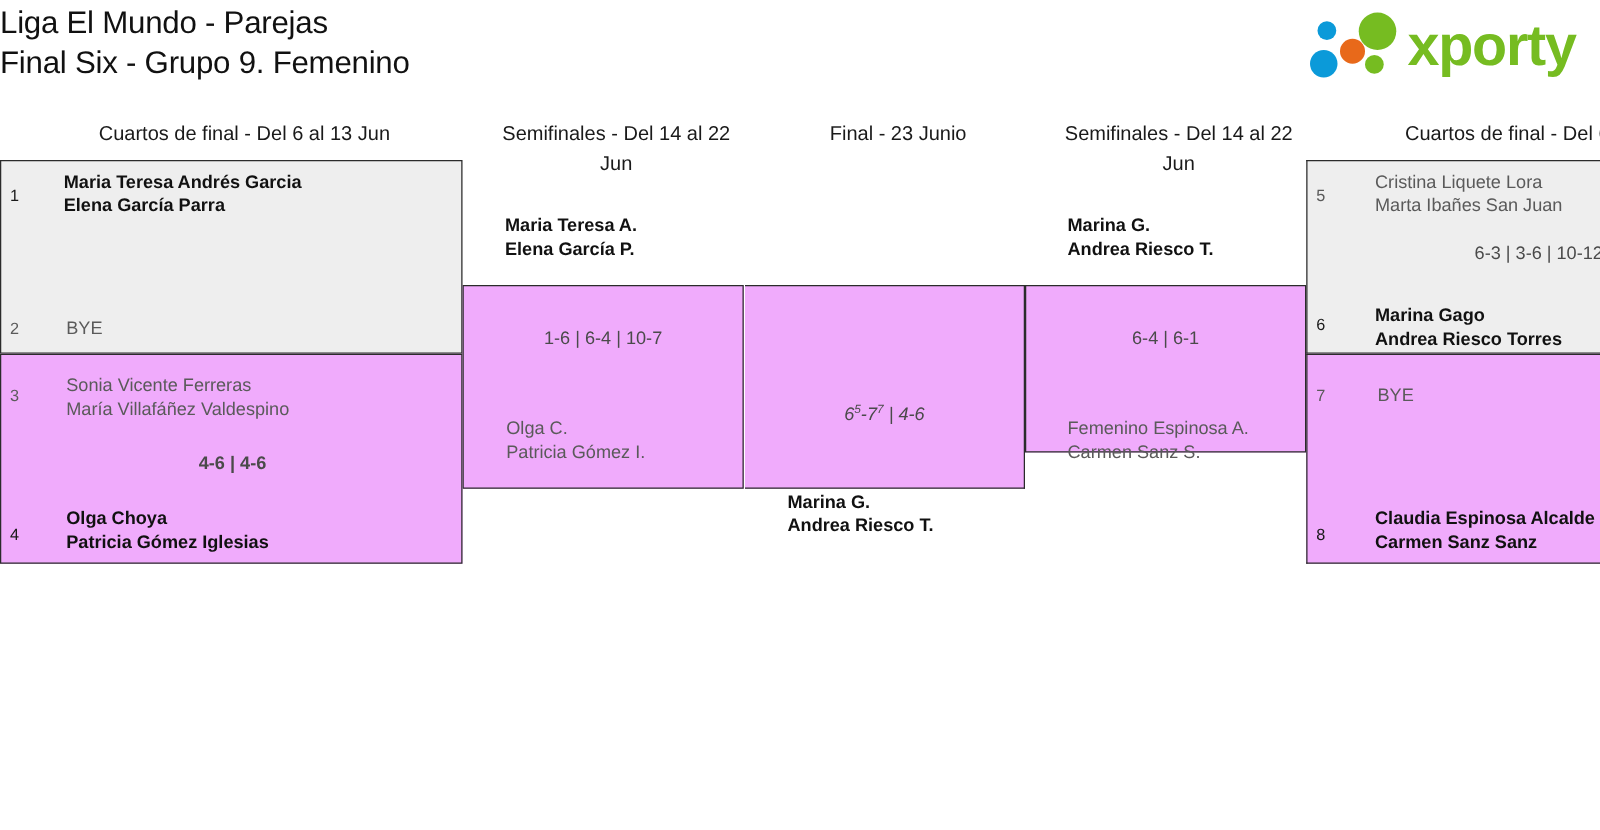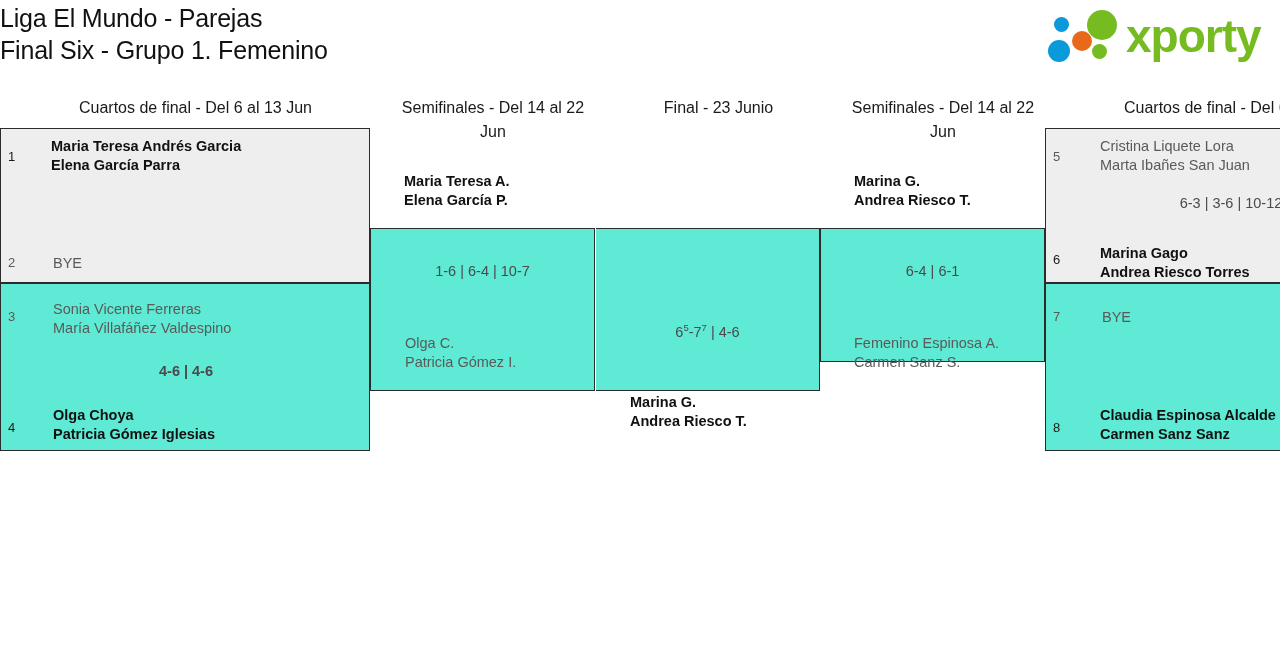--- a/index.html
+++ b/index.html
@@ -54,24 +54,24 @@
     color: #1a1a1a;
     text-align: center;
     white-space: pre-line;
     padding-left: 21px;
   }
 
   
   .mbox {
     position: absolute;
     border: 1px solid #2b2b2b;
-    background: #5eead4;
+    background: #f0abfc;
   }
   .mbox.shaded { background: #eeeeee; }
-  .mbox.no-left  { border-left: 0; }
+  .mbox.no-left  { border-left: 0; font-style: italic; }
   .mbox.no-right { border-right: 0; }
 
   .seed {
     position: absolute;
     font-size: 13px;
     line-height: 16px;
     color: #5a5a5a;
   }
   .seed.win { color: #1a1a1a; }
 
@@ -95,21 +95,21 @@
     white-space: nowrap;
   }
   .score sup { font-size: 9.5px; vertical-align: super; line-height: 0; }
 </style>
 </head>
 <body>
 
 <div id="root">
 
   <div class="page-title">Liga El Mundo - Parejas
-Final Six - Grupo 1. Femenino</div>
+Final Six - Grupo 9. Femenino</div>
 
   <div class="logo">
     <span class="dot dot-blue-sm"></span>
     <span class="dot dot-blue-lg"></span>
     <span class="dot dot-orange"></span>
     <span class="dot dot-green-lg"></span>
     <span class="dot dot-green-sm"></span>
     <span class="logo-text">xporty</span>
   </div>
 

